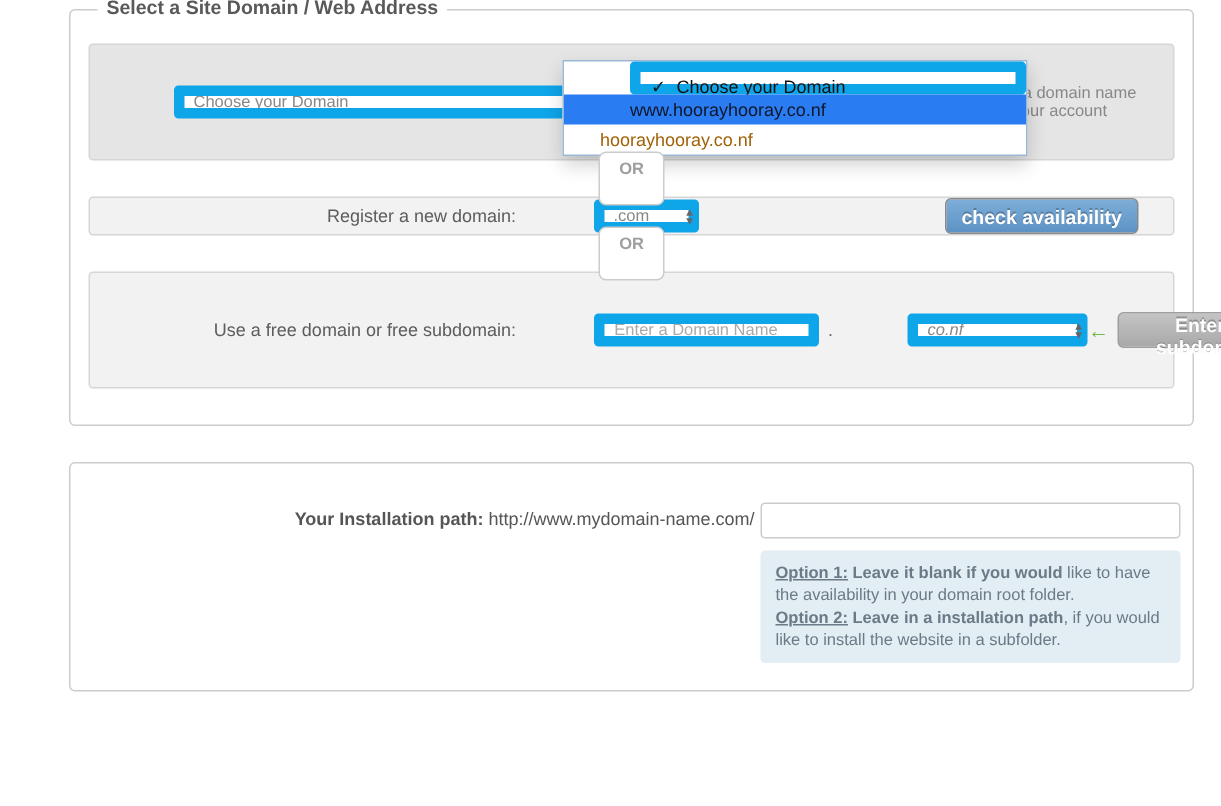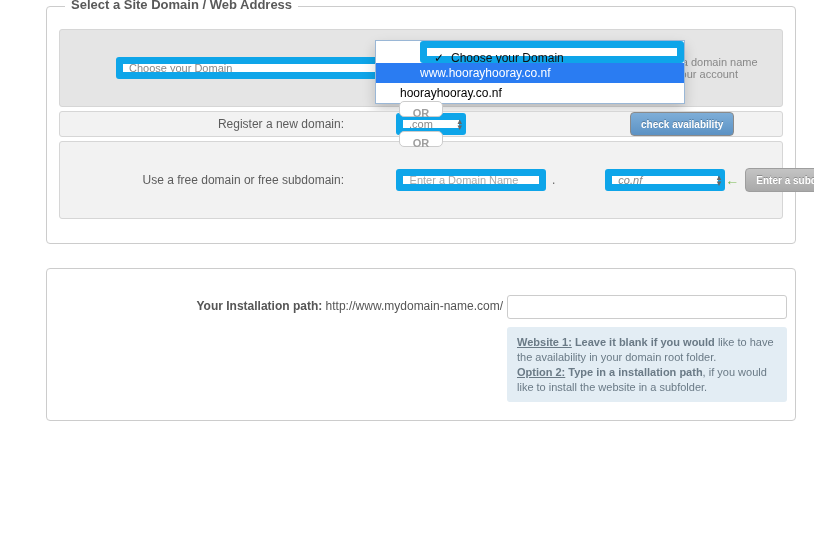--- a/index.html
+++ b/index.html
@@ -61,52 +61,52 @@
   .selwrap { position: relative; display: inline-block; }
   .selwrap .caret {
     position: absolute; right: 4px; top: 50%; transform: translateY(-50%);
     font-size: 9px; color: #666; text-align: center; line-height: 6px;
     pointer-events: none;
   }
   .btn {
     height: 24px; padding: 0 10px;
     border: 1px solid #8a8a8a; border-radius: 4px;
     background: linear-gradient(#7eaed8, #5c92c4);
-    color: #fff; font-size: 10px; font-weight: bold;
+    color: #fff; font-size: 13px; font-weight: bold;
     text-shadow: 0 -1px 0 rgba(0,0,0,.25);
     cursor: pointer;
   }
   .btn.grey {
     background: linear-gradient(#c4c4c4, #a9a9a9);
     border-color: #9e9e9e; color: #fff;
   }
   .or-badge {
     position: relative; margin: -12px auto; z-index: 5;
-    width: 44px; height: 16px; line-height: 22px;
+    width: 44px; height: 36px; line-height: 22px;
     border: 1px solid #ccc; border-radius: 5px;
     background: #fff; color: #9e9e9e;
     font-size: 11px; font-weight: bold;
     text-align: center;
   }
   
   .dd {
     position: absolute;
     left: 315px; top: 10px; width: 310px;
     background: #fff;
     border: 1px solid #9ab7d6;
     box-shadow: 0 6px 12px rgba(0,0,0,.18);
   }
   .dd .opt {
     padding: 3px 8px 3px 24px;
-    font-size: 12px; color: #000000;
+    font-size: 12px; color: #a16207;
     position: relative;
   }
   .dd .opt.sel { color: #111; }
   .dd .opt.sel::before { content: "✓"; position: absolute; left: 7px; top: 3px; }
-  .dd .opt.hi { background: #2a7cf2; color: #ffffff; padding-left: 44px; }
+  .dd .opt.hi { background: #2a7cf2; color: #0f172a; padding-left: 44px; }
   
   .dest-row { display: flex; align-items: flex-start; padding: 10px 0 0 8px; justify-content: space-between; }
   .dest-lbl { flex: 0 0 440px; text-align: right; padding-right: 4px; padding-top: 4px; }
   .dest-lbl b { color: #555; font-size: 12px; }
   .path { border: 1px solid #ccc; border-radius: 3px; height: 24px; width: 280px; }
   .notebox {
     margin: 8px 0 0 0;
     width: 280px;
     background: #e3edf4;
     border-radius: 3px;
@@ -179,20 +179,20 @@
 <div class="fieldset">
 
   <div class="dest-row">
     <div class="dest-lbl">
       <b>Your Installation path:</b>
       <span>http://www.mydomain-name.com/</span>
     </div>
     <div>
       <input class="path" style="">
       <div class="notebox">
-        <span class="u">Website 1:</span>
+        <span class="u">Option 1:</span>
         <b>Leave it blank if you would</b><span> like to have the availability in your domain root folder.</span><br>
         <span class="u">Option 2:</span>
-        <b>Type in a installation path</b><span>, if you would like to install the website in a subfolder.</span>
+        <b>Leave in a installation path</b><span>, if you would like to install the website in a subfolder.</span>
       </div>
     </div>
   </div>
 </div>
 
 </body></html>

